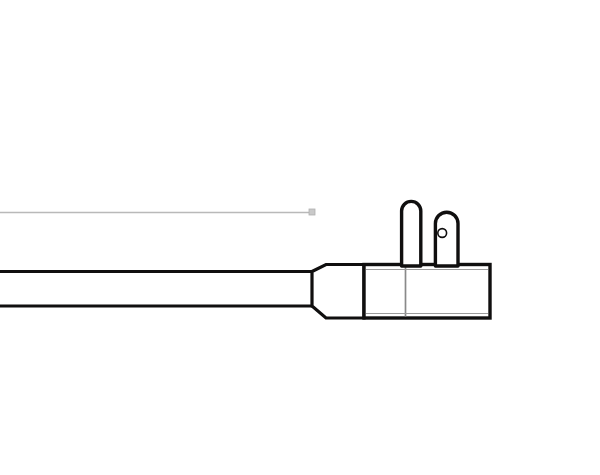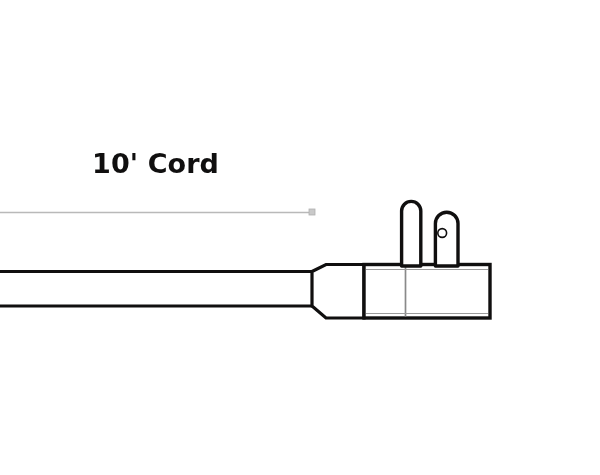--- a/index.html
+++ b/index.html
@@ -78,15 +78,14 @@
       <path d="M 401.6 266 L 401.6 211 A 9.6 9.6 0 0 1 420.8 211 L 420.8 266 Z" fill="#ffffff" stroke="#100f0f" stroke-width="3.4" stroke-linejoin="round"></path>
     </g>
 
     <g>
       <path d="M 435.4 266 L 435.4 223.5 A 11.3 11.3 0 0 1 458 223.5 L 458 266 Z" fill="#ffffff" stroke="#100f0f" stroke-width="3.4" stroke-linejoin="round"></path>
       <circle cx="442.2" cy="233" r="4.4" fill="#ffffff" stroke="#100f0f" stroke-width="1.6"></circle>
     </g>
 
   </svg>
 
-  <div class="label-text">10' Cord</div>
 
 </div>
 
 </body></html>

